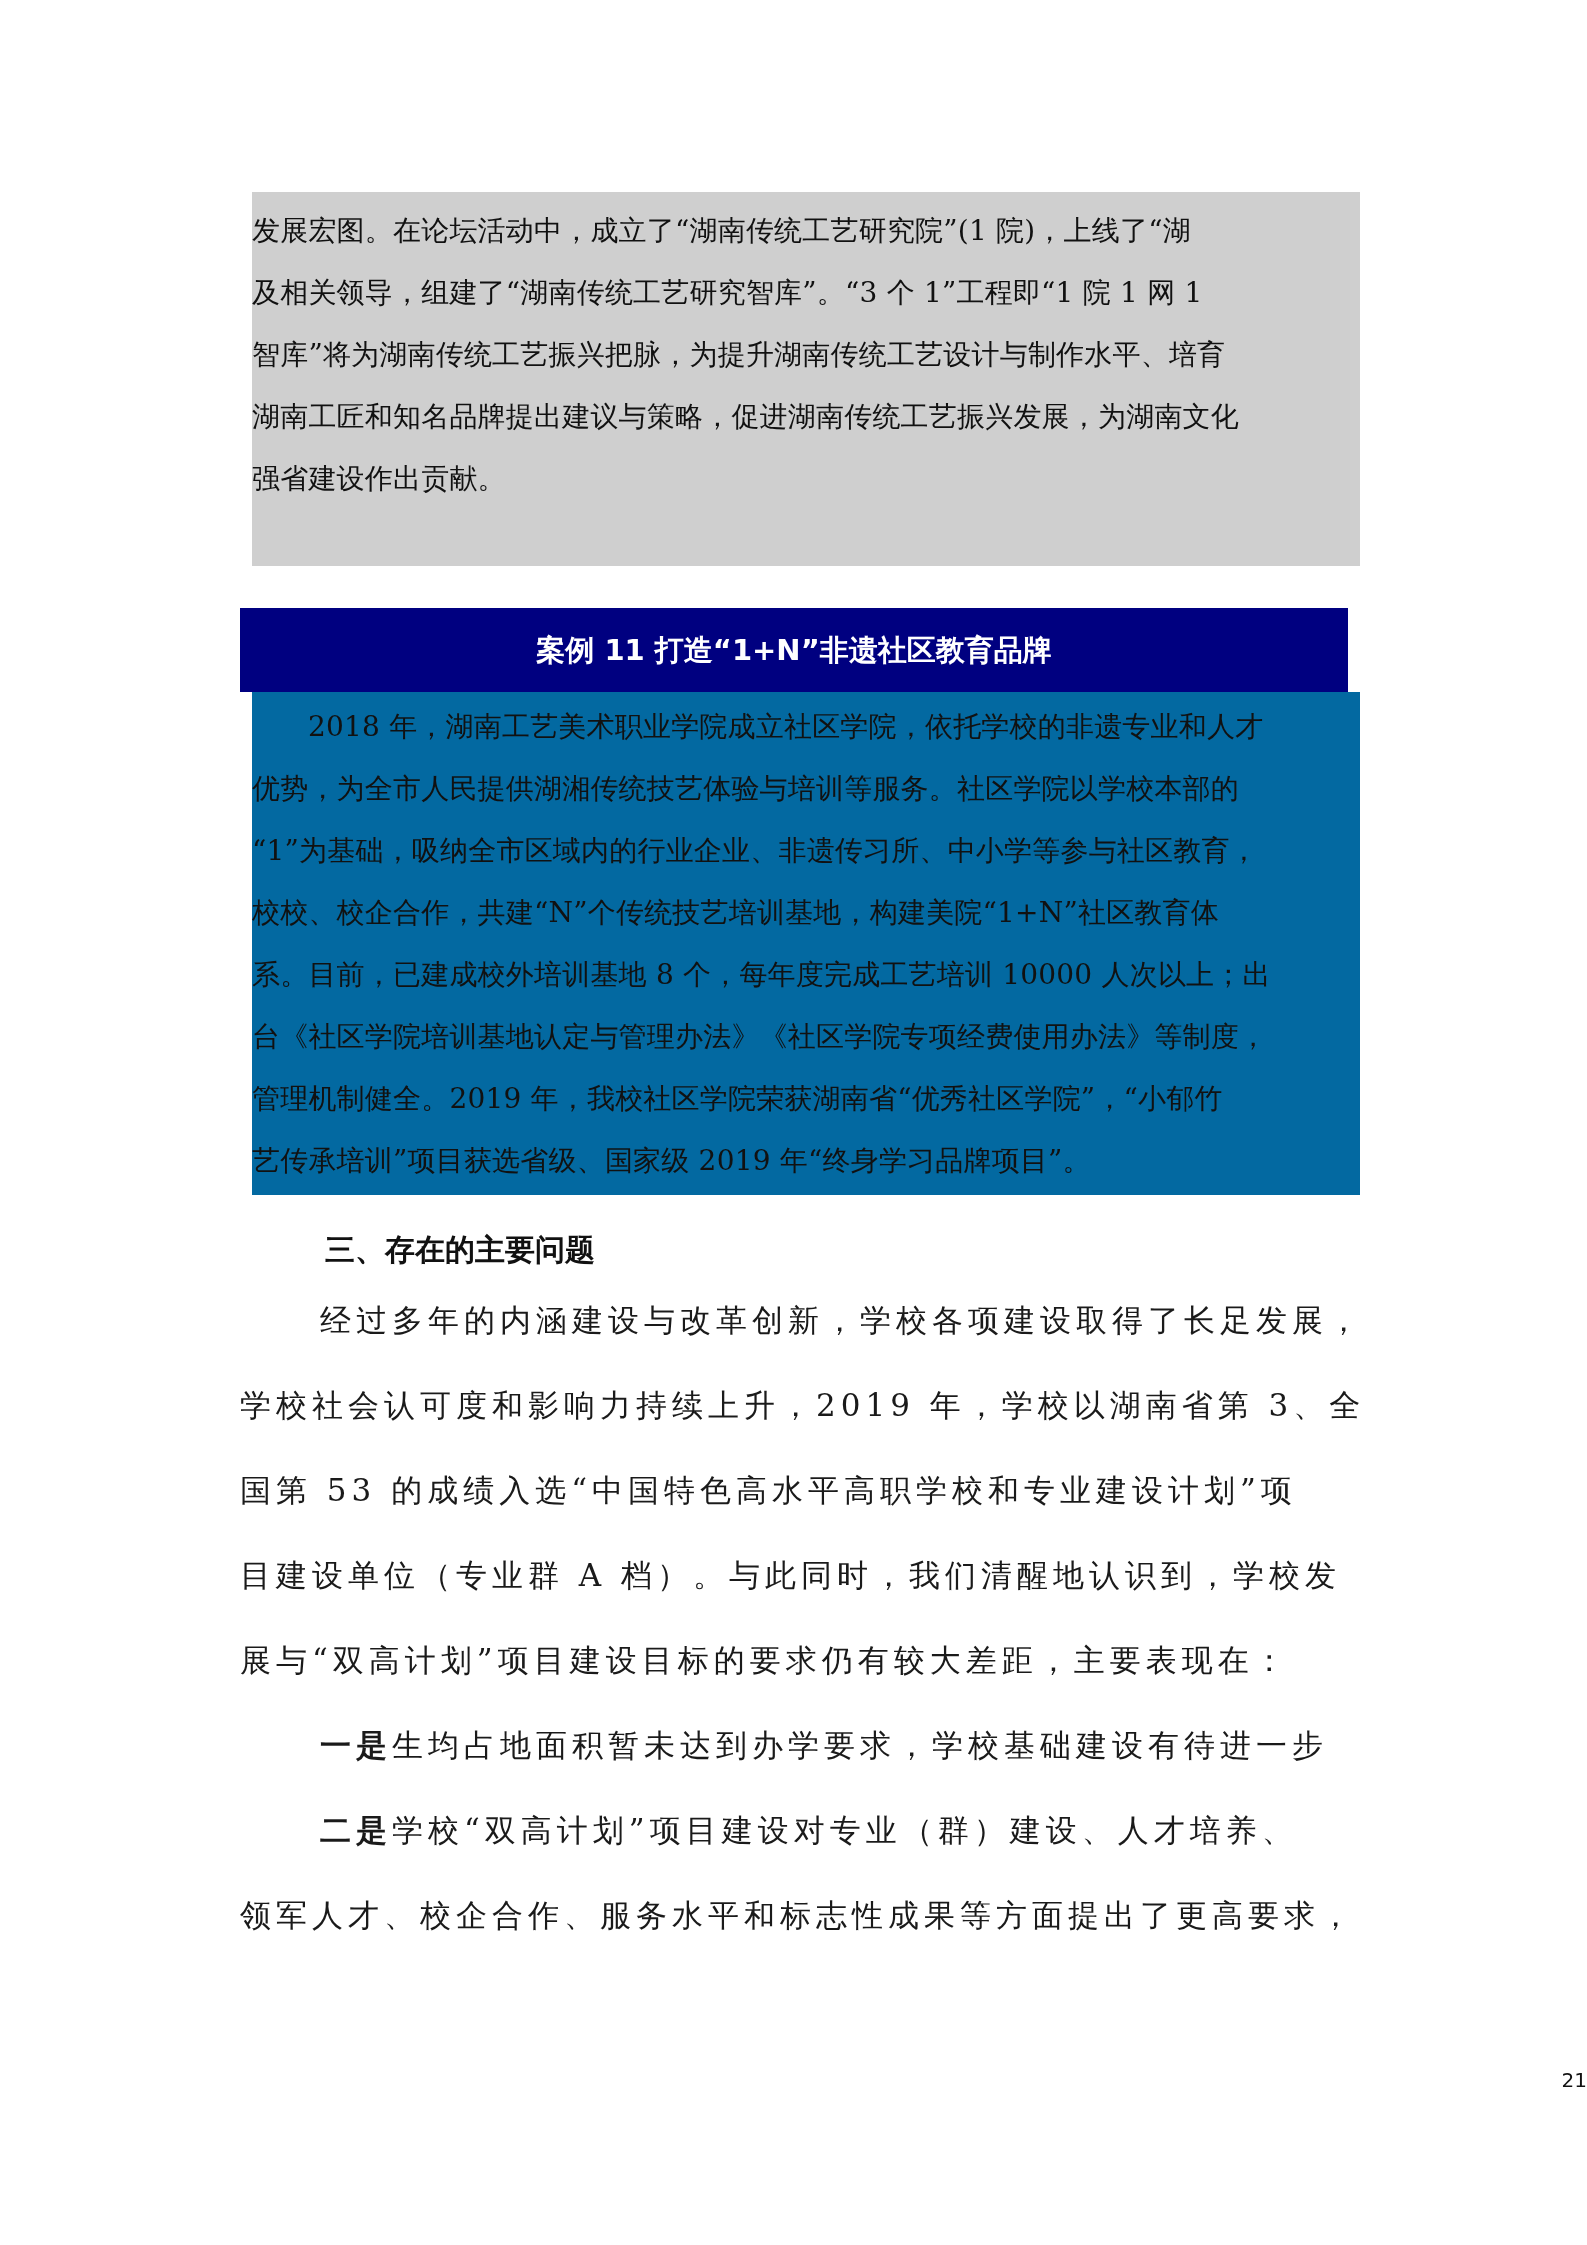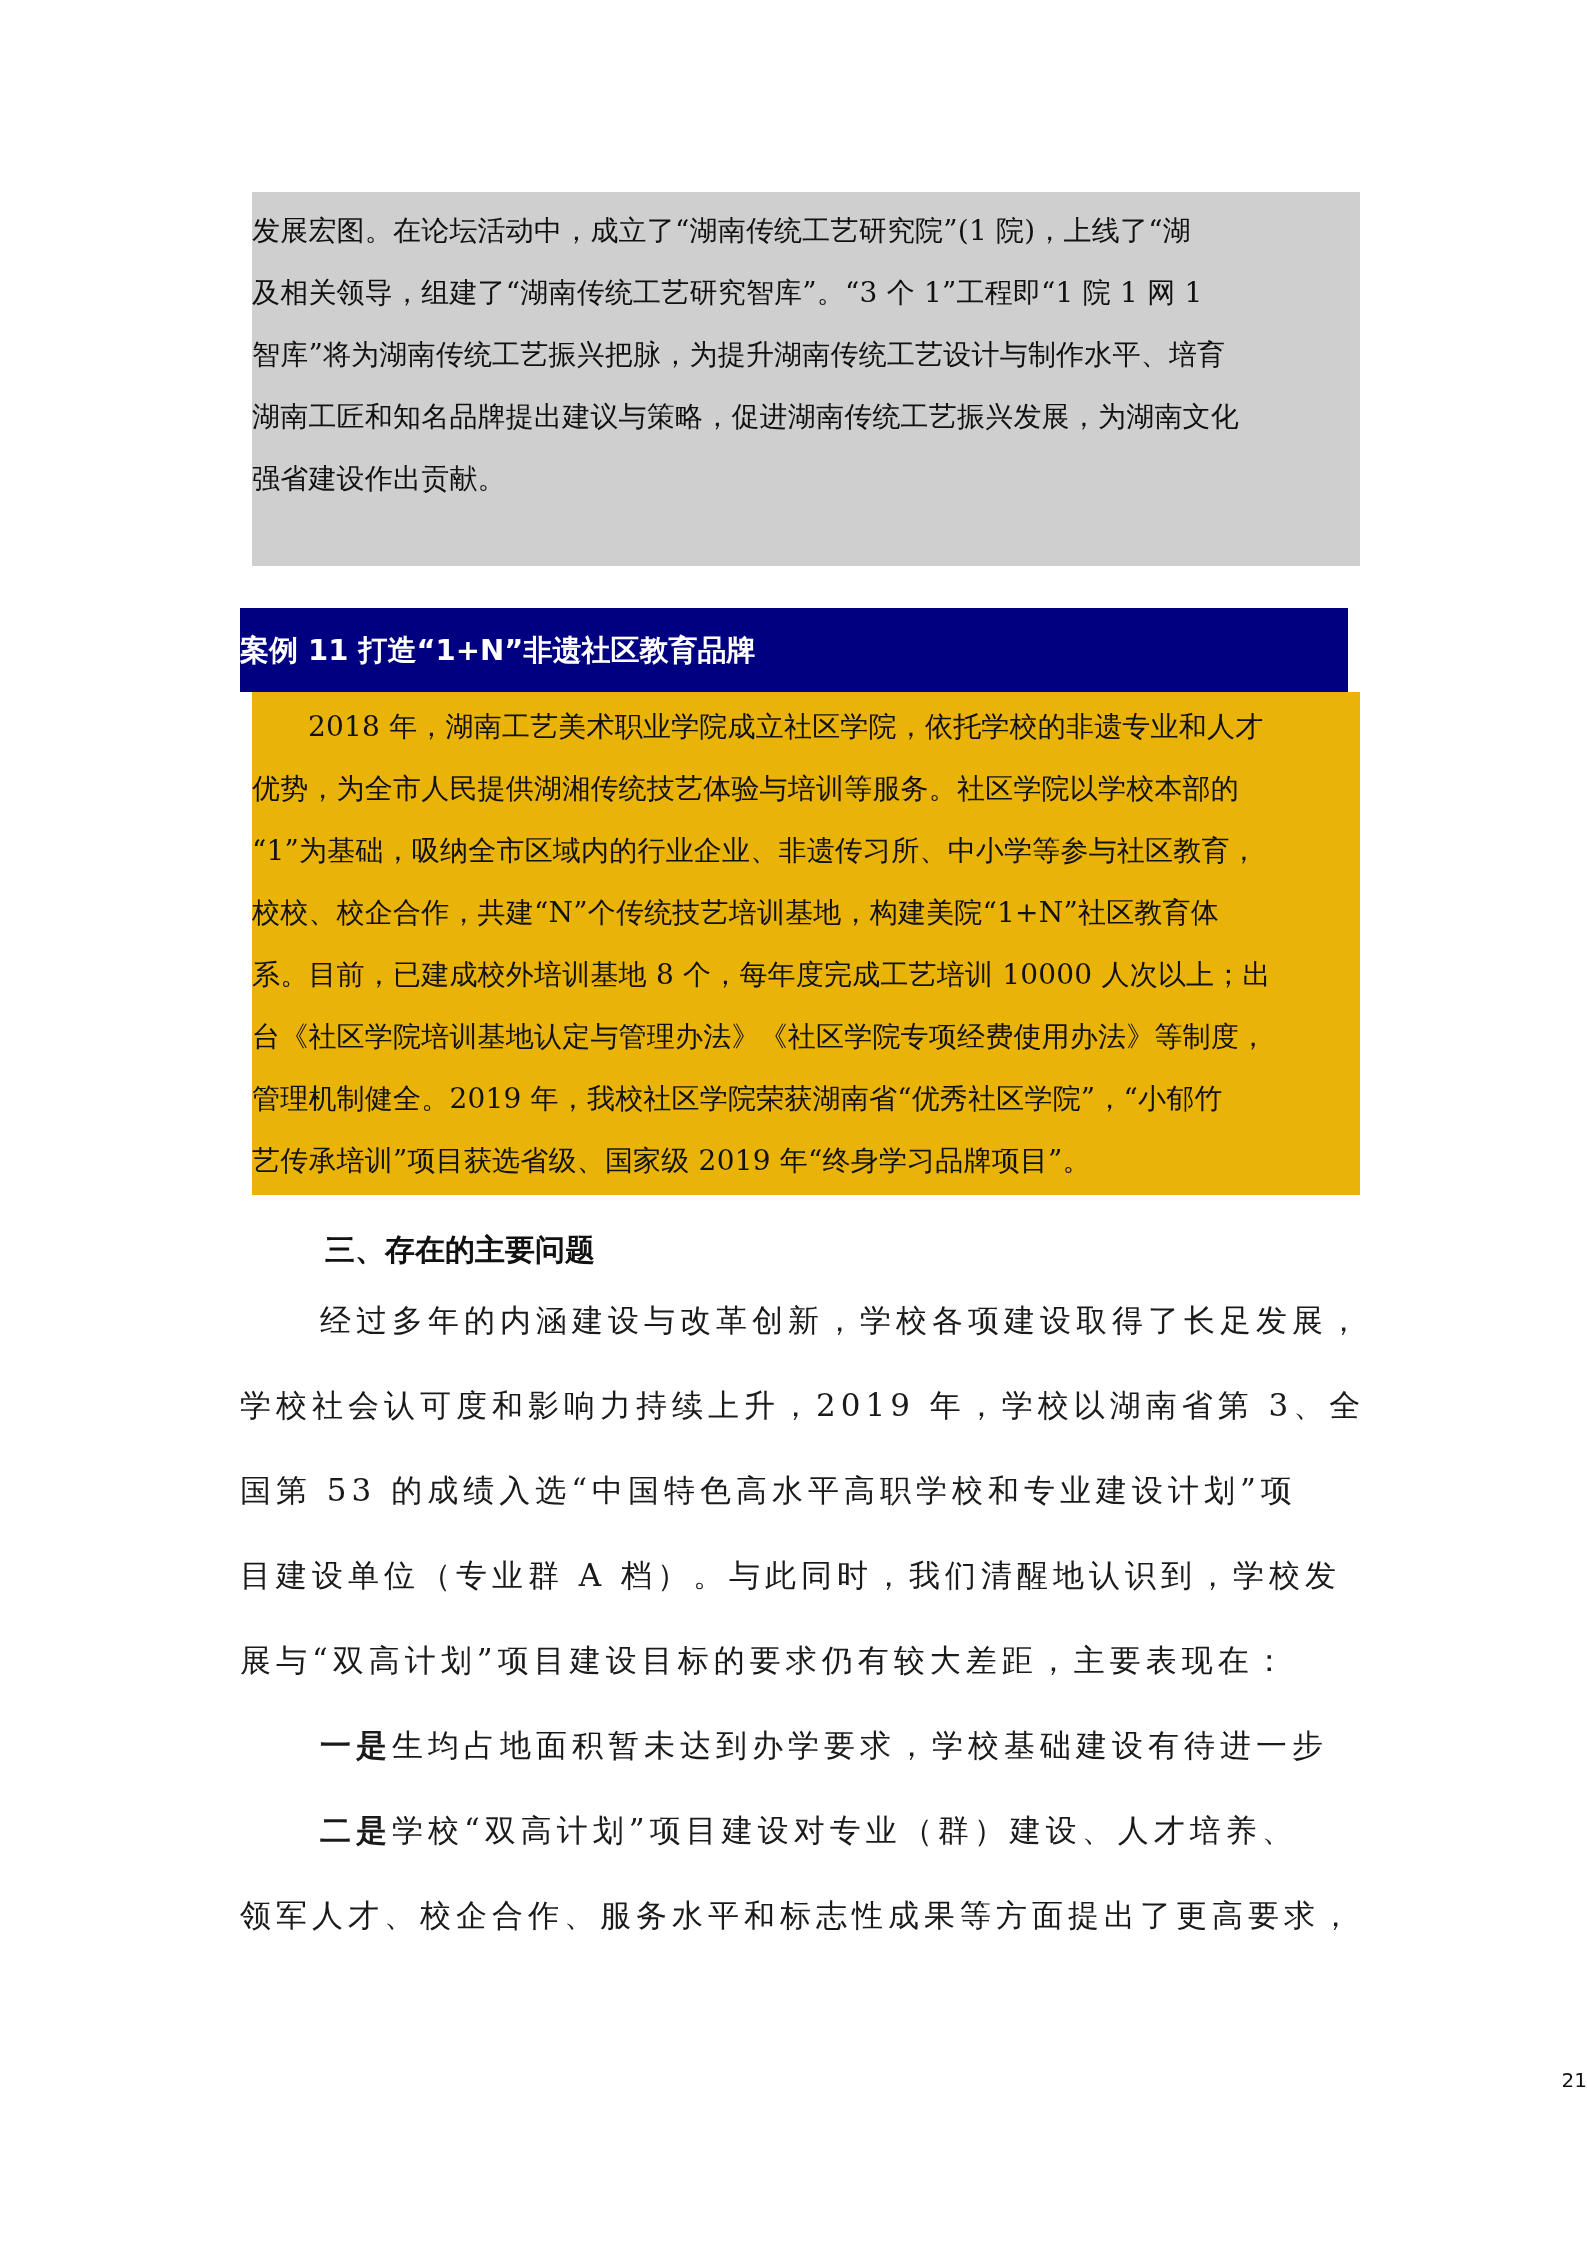--- a/index.html
+++ b/index.html
@@ -15,38 +15,39 @@
 
   .gray-box {
     position: absolute;
     left: 240px;
     width: 1108px;
     background: #cfcfcf;
     box-sizing: border-box;
     margin-left: 12px;
   }
   .box-top { top: 192px; height: 374px; padding: 8px 4px 0 0; }
-  .box-case { top: 692px; height: 503px; padding: 4px 4px 0 0; background: #eab308; }
+  .box-case { top: 692px; height: 503px; padding: 4px 4px 0 0; background: #0369a1; }
 
   .box-line {
     height: 62px;
     line-height: 62px;
     font-size: 28px;
     white-space: nowrap;
     letter-spacing: 0.2px;
   }
 
   .case-banner {
     position: absolute;
     left: 240px;
     top: 608px;
     width: 1108px;
     height: 84px;
     background: #000080;
     color: #ffffff;
+    text-align: center;
     line-height: 84px;
     font-size: 29px;
     font-weight: bold;
     font-family: "DejaVu Sans", "Liberation Sans", sans-serif;
   }
 
   .section-heading {
     position: absolute;
     left: 325px;
     top: 1222px;

